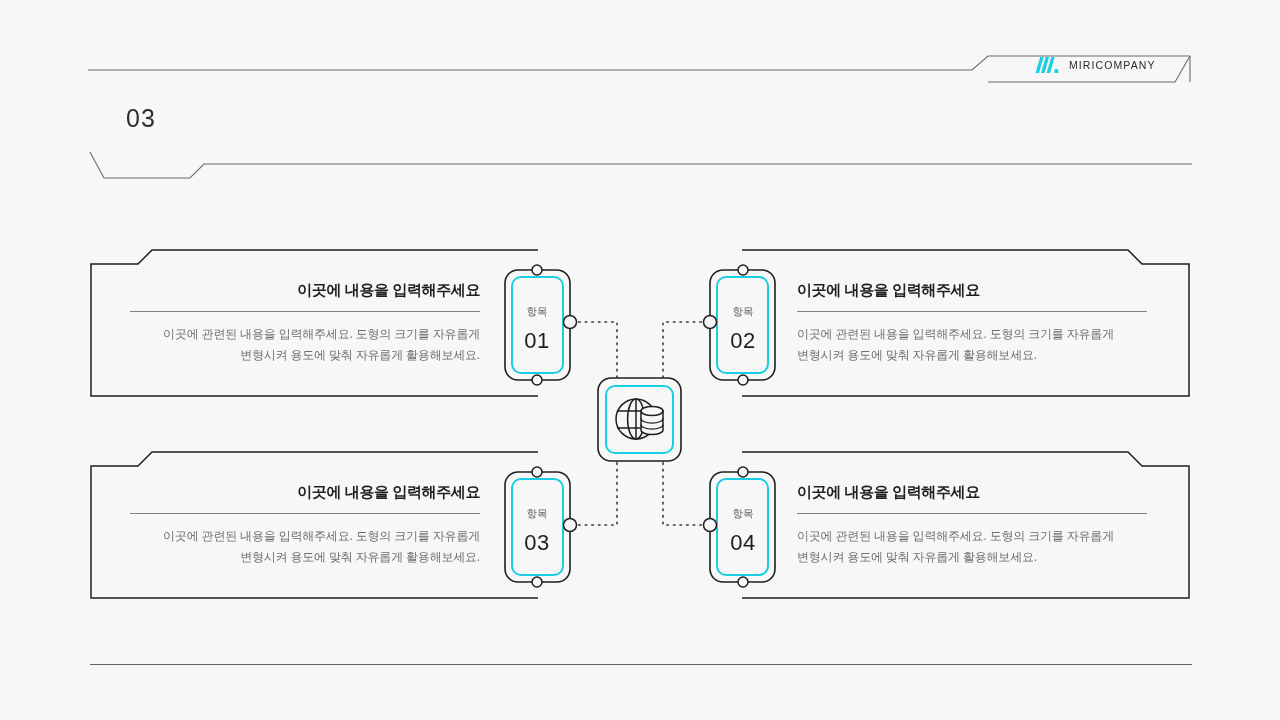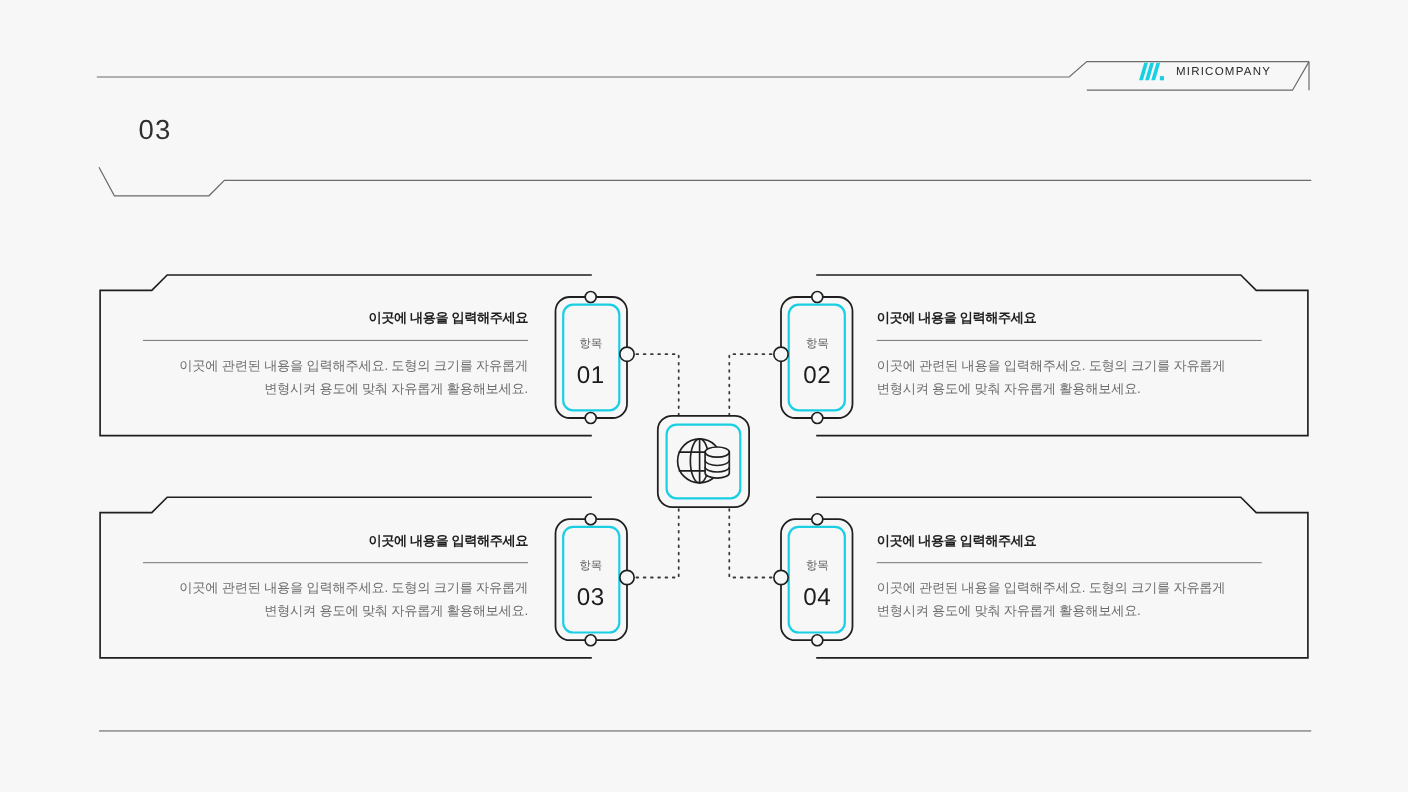--- a/index.html
+++ b/index.html
@@ -57,21 +57,21 @@
 
   
   .diagram {
     position: absolute; left: 0; top: 0;
     width: 1280px; height: 720px;
   }
   .card-text {
     position: absolute;
   }
   .card-title {
-    font-size: 12px;
+    font-size: 15px;
     font-weight: 700;
     color: #1f1f1f;
     letter-spacing: -0.4px;
     white-space: nowrap;
   }
   .card-rule {
     height: 1px; background: #5a5a5a; opacity: .75;
     margin: 11px 0 12px 0;
   }
   .card-body {

